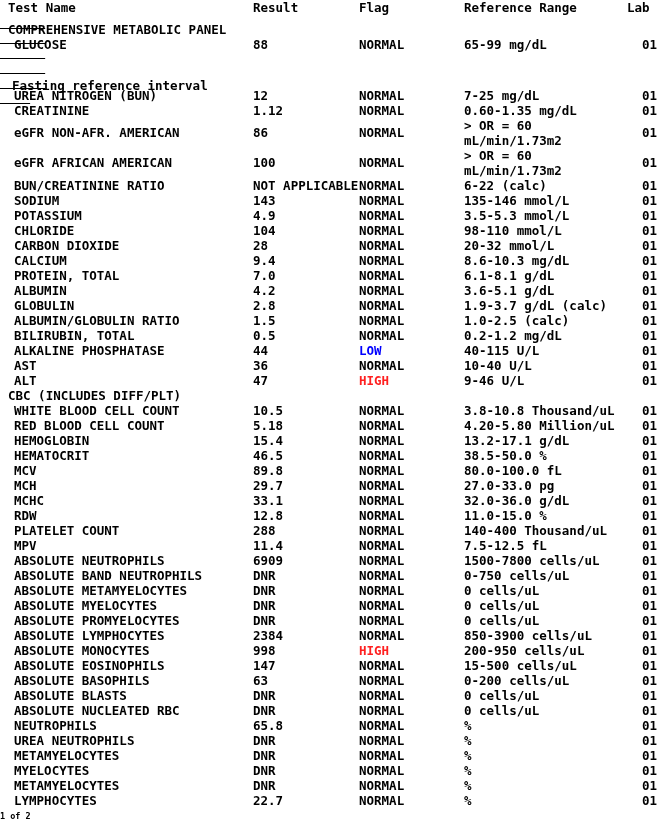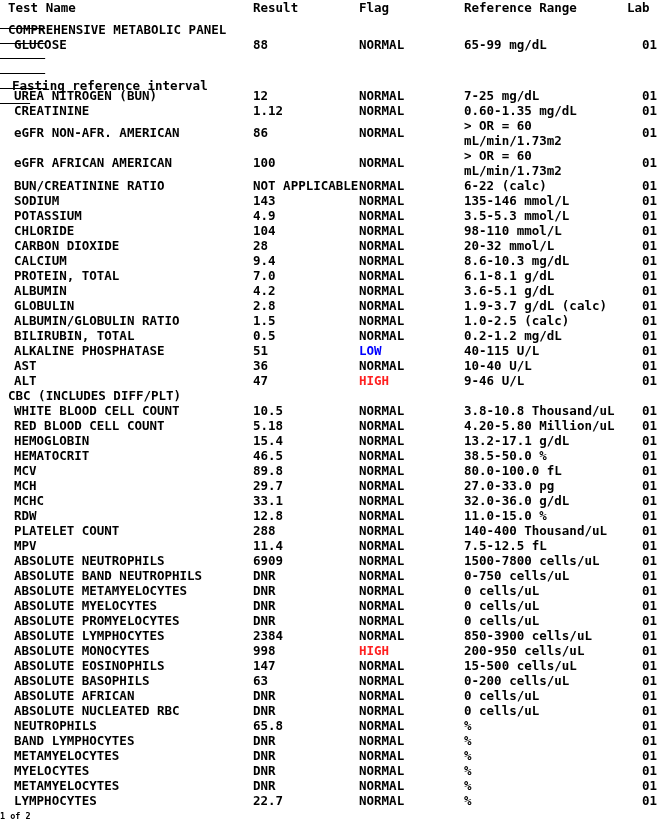--- a/index.html
+++ b/index.html
@@ -64,21 +64,21 @@
         <div class="row test"><span class="c name">SODIUM</span><span class="c result">143</span><span class="c flag" style="color: rgb(0, 0, 0);">NORMAL</span><span class="c ref">135-146 mmol/L</span><span class="c lab">01</span></div>
         <div class="row test"><span class="c name">POTASSIUM</span><span class="c result">4.9</span><span class="c flag" style="color: rgb(0, 0, 0);">NORMAL</span><span class="c ref">3.5-5.3 mmol/L</span><span class="c lab">01</span></div>
         <div class="row test"><span class="c name">CHLORIDE</span><span class="c result">104</span><span class="c flag" style="color: rgb(0, 0, 0);">NORMAL</span><span class="c ref">98-110 mmol/L</span><span class="c lab">01</span></div>
         <div class="row test"><span class="c name">CARBON DIOXIDE</span><span class="c result">28</span><span class="c flag" style="color: rgb(0, 0, 0);">NORMAL</span><span class="c ref">20-32 mmol/L</span><span class="c lab">01</span></div>
         <div class="row test"><span class="c name">CALCIUM</span><span class="c result">9.4</span><span class="c flag" style="color: rgb(0, 0, 0);">NORMAL</span><span class="c ref">8.6-10.3 mg/dL</span><span class="c lab">01</span></div>
         <div class="row test"><span class="c name">PROTEIN, TOTAL</span><span class="c result">7.0</span><span class="c flag" style="color: rgb(0, 0, 0);">NORMAL</span><span class="c ref">6.1-8.1 g/dL</span><span class="c lab">01</span></div>
         <div class="row test"><span class="c name">ALBUMIN</span><span class="c result">4.2</span><span class="c flag" style="color: rgb(0, 0, 0);">NORMAL</span><span class="c ref">3.6-5.1 g/dL</span><span class="c lab">01</span></div>
         <div class="row test"><span class="c name">GLOBULIN</span><span class="c result">2.8</span><span class="c flag" style="color: rgb(0, 0, 0);">NORMAL</span><span class="c ref">1.9-3.7 g/dL (calc)</span><span class="c lab">01</span></div>
         <div class="row test"><span class="c name">ALBUMIN/GLOBULIN RATIO</span><span class="c result">1.5</span><span class="c flag" style="color: rgb(0, 0, 0);">NORMAL</span><span class="c ref">1.0-2.5 (calc)</span><span class="c lab">01</span></div>
         <div class="row test"><span class="c name">BILIRUBIN, TOTAL</span><span class="c result">0.5</span><span class="c flag" style="color: rgb(0, 0, 0);">NORMAL</span><span class="c ref">0.2-1.2 mg/dL</span><span class="c lab">01</span></div>
-        <div class="row test"><span class="c name">ALKALINE PHOSPHATASE</span><span class="c result">51</span><span class="c flag" style="color: rgb(0, 0, 255);">LOW</span><span class="c ref">40-115 U/L</span><span class="c lab">01</span></div>
+        <div class="row test"><span class="c name">ALKALINE PHOSPHATASE</span><span class="c result">44</span><span class="c flag" style="color: rgb(0, 0, 255);">LOW</span><span class="c ref">40-115 U/L</span><span class="c lab">01</span></div>
         <div class="row test"><span class="c name">AST</span><span class="c result">36</span><span class="c flag" style="color: rgb(0, 0, 0);">NORMAL</span><span class="c ref">10-40 U/L</span><span class="c lab">01</span></div>
         <div class="row test"><span class="c name">ALT</span><span class="c result">47</span><span class="c flag" style="color: rgb(255, 32, 32);">HIGH</span><span class="c ref">9-46 U/L</span><span class="c lab">01</span></div>
         <div class="row section"><span class="c name">CBC (INCLUDES DIFF/PLT)</span></div>
         <div class="row test"><span class="c name">WHITE BLOOD CELL COUNT</span><span class="c result">10.5</span><span class="c flag" style="color: rgb(0, 0, 0);">NORMAL</span><span class="c ref">3.8-10.8 Thousand/uL</span><span class="c lab">01</span></div>
         <div class="row test"><span class="c name">RED BLOOD CELL COUNT</span><span class="c result">5.18</span><span class="c flag" style="color: rgb(0, 0, 0);">NORMAL</span><span class="c ref">4.20-5.80 Million/uL</span><span class="c lab">01</span></div>
         <div class="row test"><span class="c name">HEMOGLOBIN</span><span class="c result">15.4</span><span class="c flag" style="color: rgb(0, 0, 0);">NORMAL</span><span class="c ref">13.2-17.1 g/dL</span><span class="c lab">01</span></div>
         <div class="row test"><span class="c name">HEMATOCRIT</span><span class="c result">46.5</span><span class="c flag" style="color: rgb(0, 0, 0);">NORMAL</span><span class="c ref">38.5-50.0 %</span><span class="c lab">01</span></div>
         <div class="row test"><span class="c name">MCV</span><span class="c result">89.8</span><span class="c flag" style="color: rgb(0, 0, 0);">NORMAL</span><span class="c ref">80.0-100.0 fL</span><span class="c lab">01</span></div>
         <div class="row test"><span class="c name">MCH</span><span class="c result">29.7</span><span class="c flag" style="color: rgb(0, 0, 0);">NORMAL</span><span class="c ref">27.0-33.0 pg</span><span class="c lab">01</span></div>
         <div class="row test"><span class="c name">MCHC</span><span class="c result">33.1</span><span class="c flag" style="color: rgb(0, 0, 0);">NORMAL</span><span class="c ref">32.0-36.0 g/dL</span><span class="c lab">01</span></div>
@@ -87,24 +87,24 @@
         <div class="row test"><span class="c name">MPV</span><span class="c result">11.4</span><span class="c flag" style="color: rgb(0, 0, 0);">NORMAL</span><span class="c ref">7.5-12.5 fL</span><span class="c lab">01</span></div>
         <div class="row test"><span class="c name">ABSOLUTE NEUTROPHILS</span><span class="c result">6909</span><span class="c flag" style="color: rgb(0, 0, 0);">NORMAL</span><span class="c ref">1500-7800 cells/uL</span><span class="c lab">01</span></div>
         <div class="row test"><span class="c name">ABSOLUTE BAND NEUTROPHILS</span><span class="c result">DNR</span><span class="c flag" style="color: rgb(0, 0, 0);">NORMAL</span><span class="c ref">0-750 cells/uL</span><span class="c lab">01</span></div>
         <div class="row test"><span class="c name">ABSOLUTE METAMYELOCYTES</span><span class="c result">DNR</span><span class="c flag" style="color: rgb(0, 0, 0);">NORMAL</span><span class="c ref">0 cells/uL</span><span class="c lab">01</span></div>
         <div class="row test"><span class="c name">ABSOLUTE MYELOCYTES</span><span class="c result">DNR</span><span class="c flag" style="color: rgb(0, 0, 0);">NORMAL</span><span class="c ref">0 cells/uL</span><span class="c lab">01</span></div>
         <div class="row test"><span class="c name">ABSOLUTE PROMYELOCYTES</span><span class="c result">DNR</span><span class="c flag" style="color: rgb(0, 0, 0);">NORMAL</span><span class="c ref">0 cells/uL</span><span class="c lab">01</span></div>
         <div class="row test"><span class="c name">ABSOLUTE LYMPHOCYTES</span><span class="c result">2384</span><span class="c flag" style="color: rgb(0, 0, 0);">NORMAL</span><span class="c ref">850-3900 cells/uL</span><span class="c lab">01</span></div>
         <div class="row test"><span class="c name">ABSOLUTE MONOCYTES</span><span class="c result">998</span><span class="c flag" style="color: rgb(255, 32, 32);">HIGH</span><span class="c ref">200-950 cells/uL</span><span class="c lab">01</span></div>
         <div class="row test"><span class="c name">ABSOLUTE EOSINOPHILS</span><span class="c result">147</span><span class="c flag" style="color: rgb(0, 0, 0);">NORMAL</span><span class="c ref">15-500 cells/uL</span><span class="c lab">01</span></div>
         <div class="row test"><span class="c name">ABSOLUTE BASOPHILS</span><span class="c result">63</span><span class="c flag" style="color: rgb(0, 0, 0);">NORMAL</span><span class="c ref">0-200 cells/uL</span><span class="c lab">01</span></div>
-        <div class="row test"><span class="c name">ABSOLUTE AFRICAN</span><span class="c result">DNR</span><span class="c flag" style="color: rgb(0, 0, 0);">NORMAL</span><span class="c ref">0 cells/uL</span><span class="c lab">01</span></div>
+        <div class="row test"><span class="c name">ABSOLUTE BLASTS</span><span class="c result">DNR</span><span class="c flag" style="color: rgb(0, 0, 0);">NORMAL</span><span class="c ref">0 cells/uL</span><span class="c lab">01</span></div>
         <div class="row test"><span class="c name">ABSOLUTE NUCLEATED RBC</span><span class="c result">DNR</span><span class="c flag" style="color: rgb(0, 0, 0);">NORMAL</span><span class="c ref">0 cells/uL</span><span class="c lab">01</span></div>
         <div class="row test"><span class="c name">NEUTROPHILS</span><span class="c result">65.8</span><span class="c flag" style="color: rgb(0, 0, 0);">NORMAL</span><span class="c ref">%</span><span class="c lab">01</span></div>
-        <div class="row test"><span class="c name">BAND LYMPHOCYTES</span><span class="c result">DNR</span><span class="c flag" style="color: rgb(0, 0, 0);">NORMAL</span><span class="c ref">%</span><span class="c lab">01</span></div>
+        <div class="row test"><span class="c name">UREA NEUTROPHILS</span><span class="c result">DNR</span><span class="c flag" style="color: rgb(0, 0, 0);">NORMAL</span><span class="c ref">%</span><span class="c lab">01</span></div>
         <div class="row test"><span class="c name">METAMYELOCYTES</span><span class="c result">DNR</span><span class="c flag" style="color: rgb(0, 0, 0);">NORMAL</span><span class="c ref">%</span><span class="c lab">01</span></div>
         <div class="row test"><span class="c name">MYELOCYTES</span><span class="c result">DNR</span><span class="c flag" style="color: rgb(0, 0, 0);">NORMAL</span><span class="c ref">%</span><span class="c lab">01</span></div>
         <div class="row test"><span class="c name">METAMYELOCYTES</span><span class="c result">DNR</span><span class="c flag" style="color: rgb(0, 0, 0);">NORMAL</span><span class="c ref">%</span><span class="c lab">01</span></div>
         <div class="row test"><span class="c name">LYMPHOCYTES</span><span class="c result">22.7</span><span class="c flag" style="color: rgb(0, 0, 0);">NORMAL</span><span class="c ref">%</span><span class="c lab">01</span></div>
       </div>
   </div>
 
   <div class="footer-line">1 of 2</div>
 </div>
 

